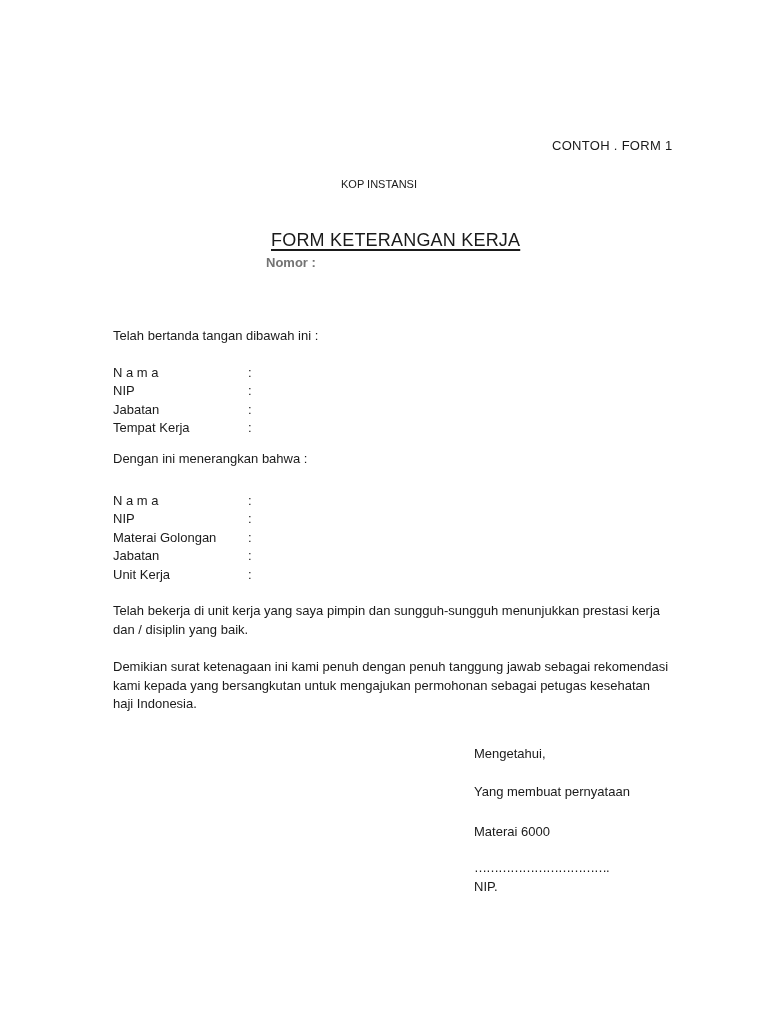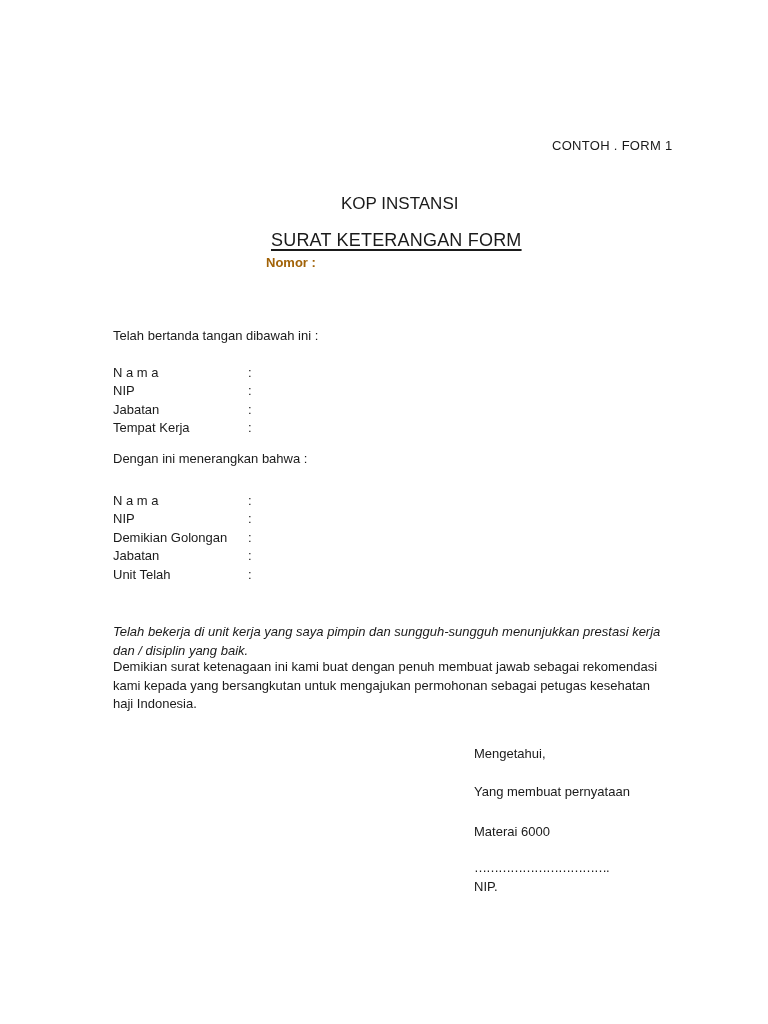--- a/index.html
+++ b/index.html
@@ -17,36 +17,36 @@
       font-size: 13px;
     }
     .abs { position: absolute; white-space: nowrap; }
     .form-label {
       left: 541px; top: 138px;
       font-size: 13px;
       letter-spacing: 0.3px;
       margin-left: 11px;
     }
     .kop {
-      left: 341px; top: 194px;
-      font-size: 17px;
+      left: 341px; top: 178px;
+      font-size: 11px;
     }
     .title {
       left: 271px; top: 230px;
       font-size: 18px;
       text-decoration: underline;
       text-underline-offset: 3px;
       text-decoration-thickness: 1.5px;
       letter-spacing: 0.2px;
     }
     .nomor {
       left: 266px; top: 255px;
       font-size: 13px;
       font-weight: bold;
-      color: #a16207;
+      color: #737373;
     }
     .intro1 { left: 113px; top: 328px; }
     .intro2 { left: 113px; top: 451px; }
     .field-table {
       position: absolute;
       left: 113px;
     }
     .field-row {
       height: 18.4px;
       line-height: 18.4px;
@@ -56,21 +56,21 @@
     .field-colon { width: 10px; }
     .t1 { top: 364px; }
     .t2 { top: 492px; }
     .para {
       position: absolute;
       left: 113px;
       width: 560px;
       line-height: 18.6px;
       font-size: 13px;
     }
-    .p1 { top: 623px; font-style: italic; }
+    .p1 { top: 602px; }
     .p2 { top: 658px; }
     .sig {
       position: absolute;
       left: 474px;
       font-size: 13px;
     }
     .s1 { top: 746px; }
     .s2 { top: 784px; }
     .s3 { top: 824px; }
     .s4 { top: 860px; letter-spacing: -1px; }
@@ -78,21 +78,21 @@
   </style>
 </head>
 <body>
 
 <div>
 
   <div class="abs form-label">CONTOH . FORM 1</div>
 
   <div class="abs kop">KOP INSTANSI</div>
 
-  <div class="abs title">SURAT KETERANGAN FORM</div>
+  <div class="abs title">FORM KETERANGAN KERJA</div>
 
   <div class="abs nomor">Nomor :</div>
 
   <div class="abs intro1">Telah bertanda tangan dibawah ini :</div>
 
   <div class="field-table t1">
     <div class="field-row">
       <span class="field-label">N a m a</span>
       <span class="field-colon">:</span>
     </div>
@@ -115,36 +115,36 @@
   <div class="field-table t2">
     <div class="field-row">
       <span class="field-label">N a m a</span>
       <span class="field-colon">:</span>
     </div>
     <div class="field-row">
       <span class="field-label">NIP</span>
       <span class="field-colon">:</span>
     </div>
     <div class="field-row">
-      <span class="field-label">Demikian Golongan</span>
+      <span class="field-label">Materai Golongan</span>
       <span class="field-colon">:</span>
     </div>
     <div class="field-row">
       <span class="field-label">Jabatan</span>
       <span class="field-colon">:</span>
     </div>
     <div class="field-row">
-      <span class="field-label">Unit Telah</span>
+      <span class="field-label">Unit Kerja</span>
       <span class="field-colon">:</span>
     </div>
   </div>
 
   <div class="para p1">Telah bekerja di unit kerja yang saya pimpin dan sungguh-sungguh menunjukkan prestasi kerja dan / disiplin yang baik.</div>
 
-  <div class="para p2">Demikian surat ketenagaan ini kami buat dengan penuh membuat jawab sebagai rekomendasi kami kepada yang bersangkutan untuk mengajukan permohonan sebagai petugas kesehatan haji Indonesia.</div>
+  <div class="para p2">Demikian surat ketenagaan ini kami penuh dengan penuh tanggung jawab sebagai rekomendasi kami kepada yang bersangkutan untuk mengajukan permohonan sebagai petugas kesehatan haji Indonesia.</div>
 
   <div class="sig s1">Mengetahui,</div>
   <div class="sig s2">Yang membuat pernyataan</div>
   <div class="sig s3">Materai 6000</div>
   <div class="sig s4">…………………………….</div>
   <div class="sig s5">NIP.</div>
 
 </div>
 
 </body></html>

